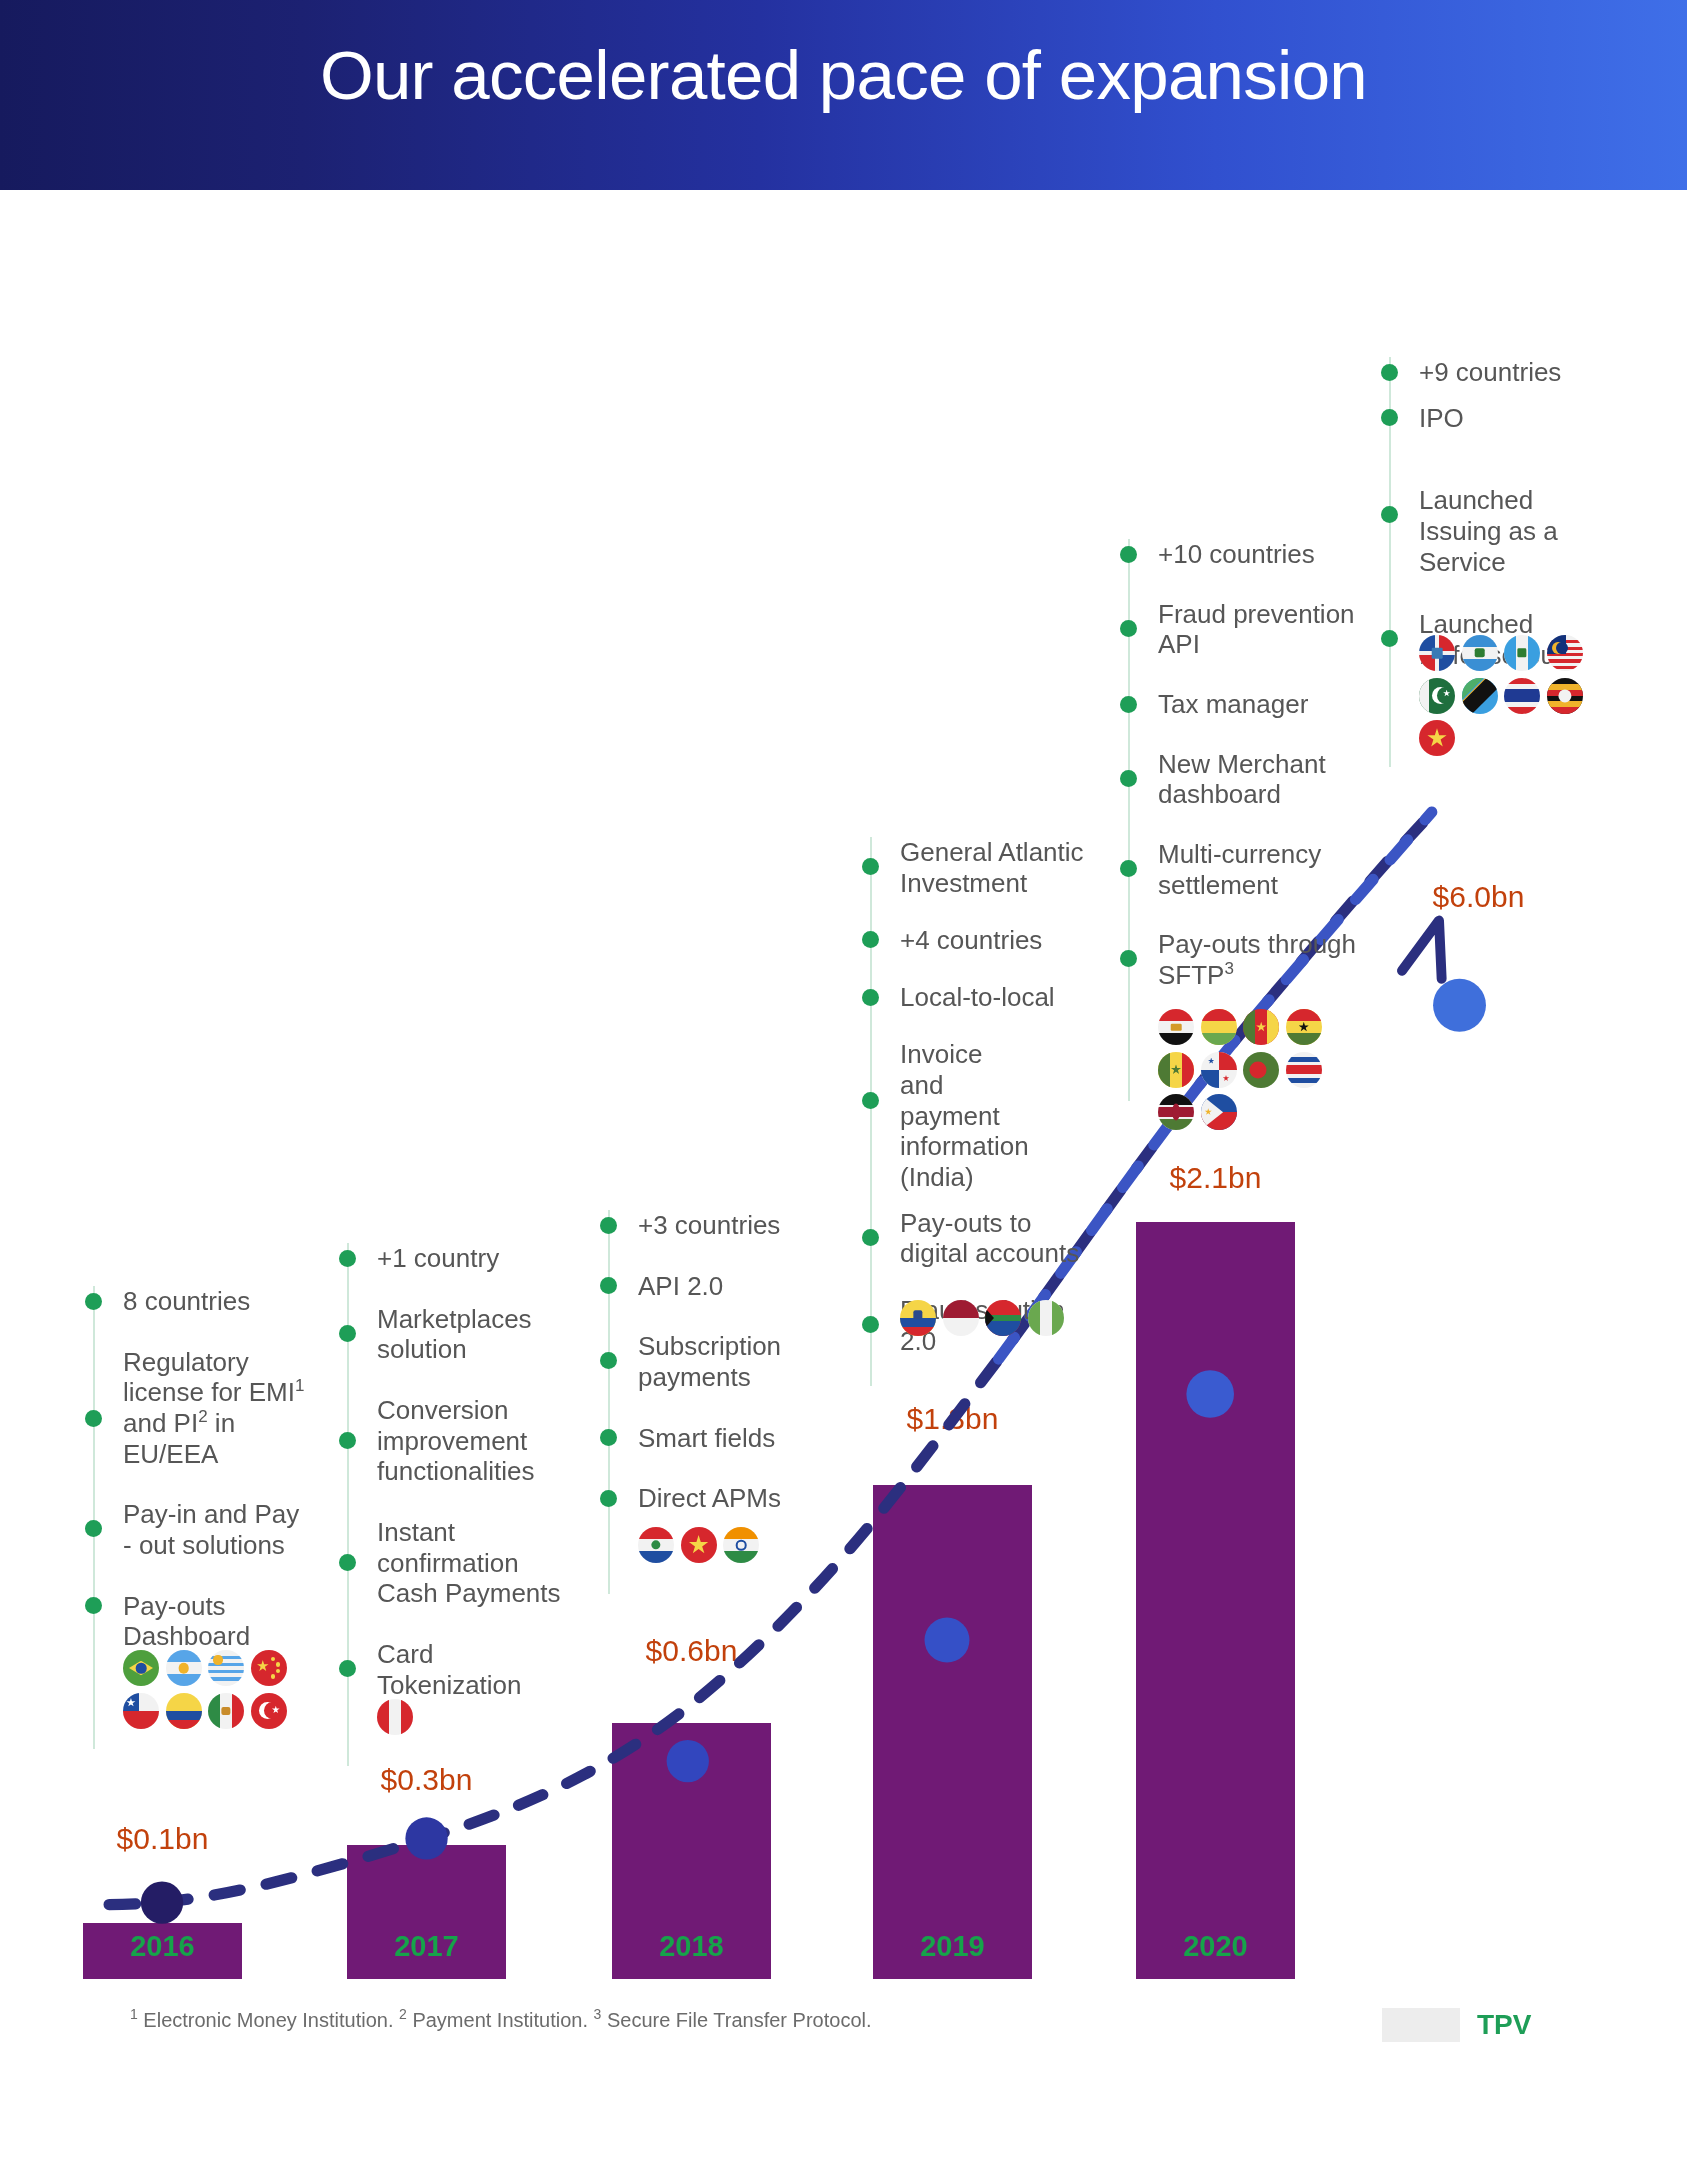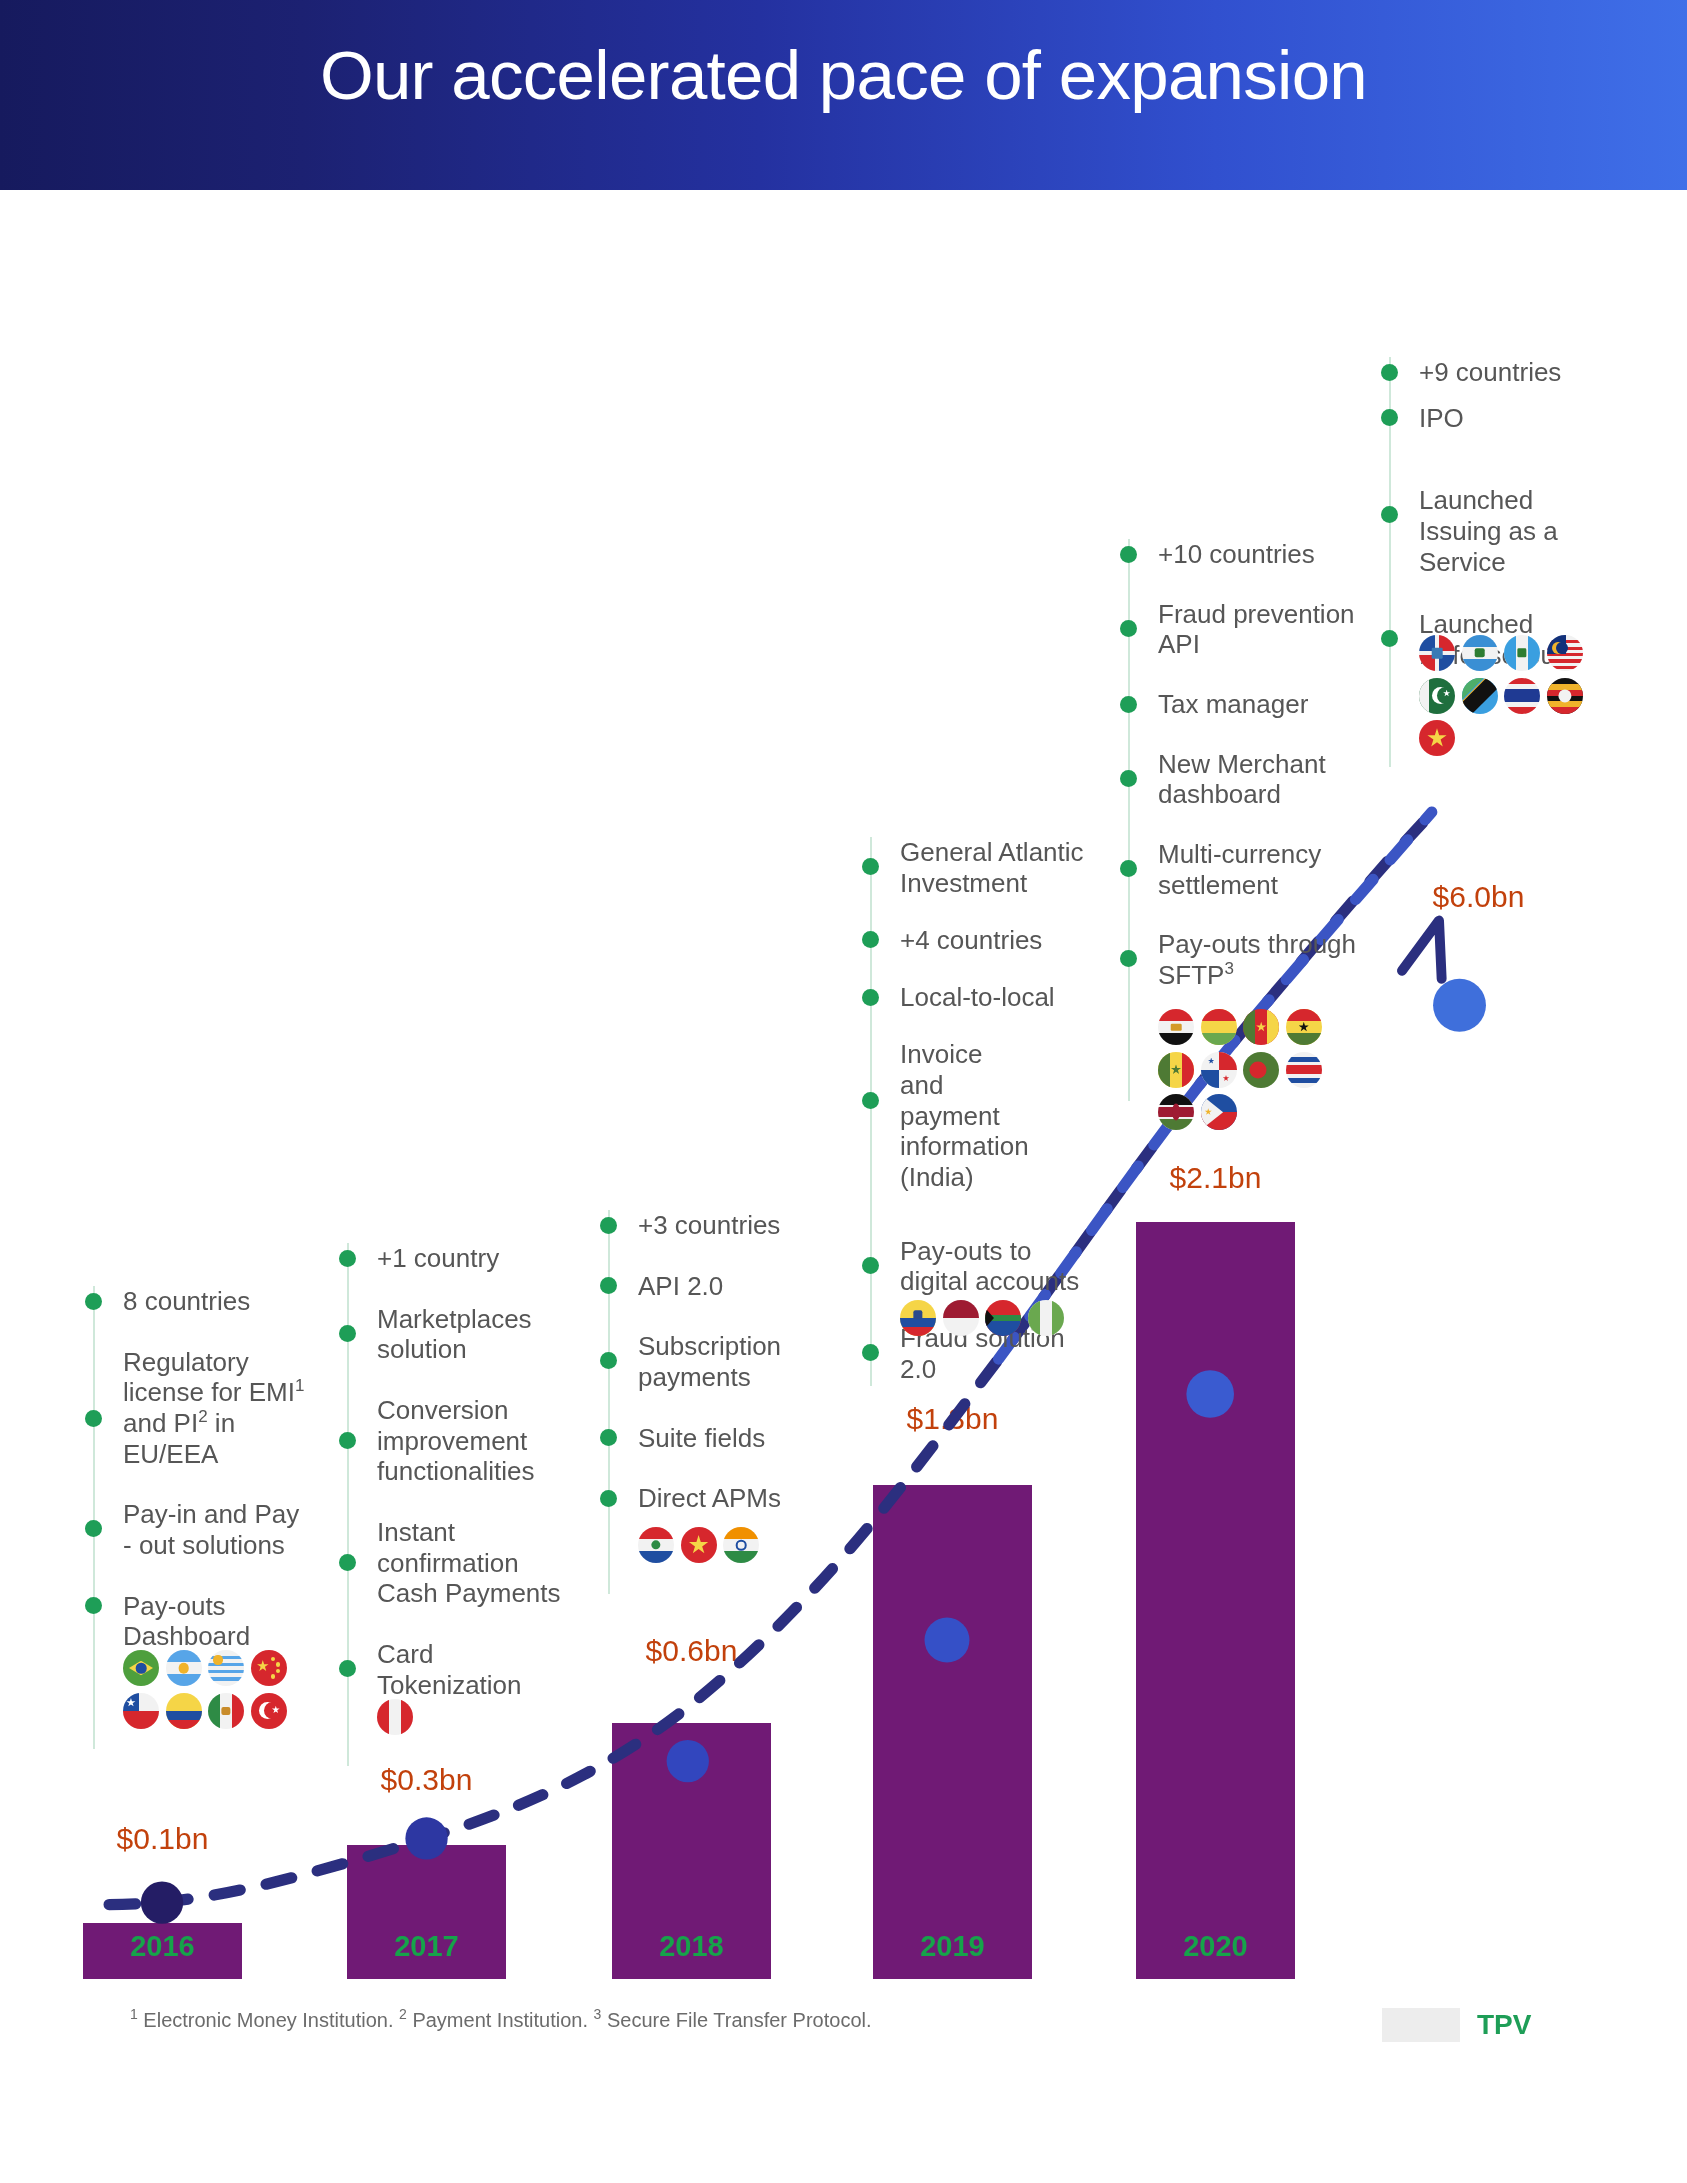--- a/index.html
+++ b/index.html
@@ -213,21 +213,21 @@
     <div class="bullet-row" style="margin-top:30px;">
       <span class="dot" style="top:6.6px;"></span>
       <span class="bullet-text">API 2.0</span>
     </div>
     <div class="bullet-row" style="margin-top:30px;">
       <span class="dot" style="top:21px;"></span>
       <span class="bullet-text">Subscription payments</span>
     </div>
     <div class="bullet-row" style="margin-top:30px;">
       <span class="dot" style="top:6.6px;"></span>
-      <span class="bullet-text">Suite fields</span>
+      <span class="bullet-text">Smart fields</span>
     </div>
     <div class="bullet-row" style="margin-top:30px;">
       <span class="dot" style="top:6.6px;"></span>
       <span class="bullet-text">Direct APMs</span>
     </div>
     <div class="flags" style="left:30px;top:317px;width:172px;">
       <span class="flag" style="background:#f2f2f2;">
           <i style="left:0;top:0;width:100%;height:33%;background:#d6272d;"></i>
           <i style="left:0;bottom:0;width:100%;height:33%;background:#1f4ea1;"></i>
           <i style="left:50%;top:50%;width:9.3px;height:9.3px;border-radius:50%;transform:translate(-50%,-50%);background:#2e8b45;"></i>
@@ -254,21 +254,21 @@
       <span class="bullet-text">+4 countries</span>
     </div>
     <div class="bullet-row" style="margin-top:26.5px;">
       <span class="dot" style="top:6.6px;"></span>
       <span class="bullet-text">Local-to-local</span>
     </div>
     <div class="bullet-row" style="margin-top:26.5px;">
       <span class="dot" style="top:53px;"></span>
       <span class="bullet-text" style="max-width:132px;"><span>Invoice and payment information (India)</span></span>
     </div>
-    <div class="bullet-row" style="margin-top:43px;">
+    <div class="bullet-row" style="margin-top:15px;">
       <span class="dot" style="top:21px;"></span>
       <span class="bullet-text">Pay-outs to digital accounts</span>
     </div>
     <div class="bullet-row" style="margin-top:26.5px;">
       <span class="dot" style="top:21px;"></span>
       <span class="bullet-text">Fraud solution 2.0</span>
     </div>
     <div class="flags" style="left:30px;top:463px;width:185px;">
       <span class="flag" style="background:#f5d547;">
           <i style="left:0;top:50%;width:100%;height:25%;background:#1f4ea1;"></i>

